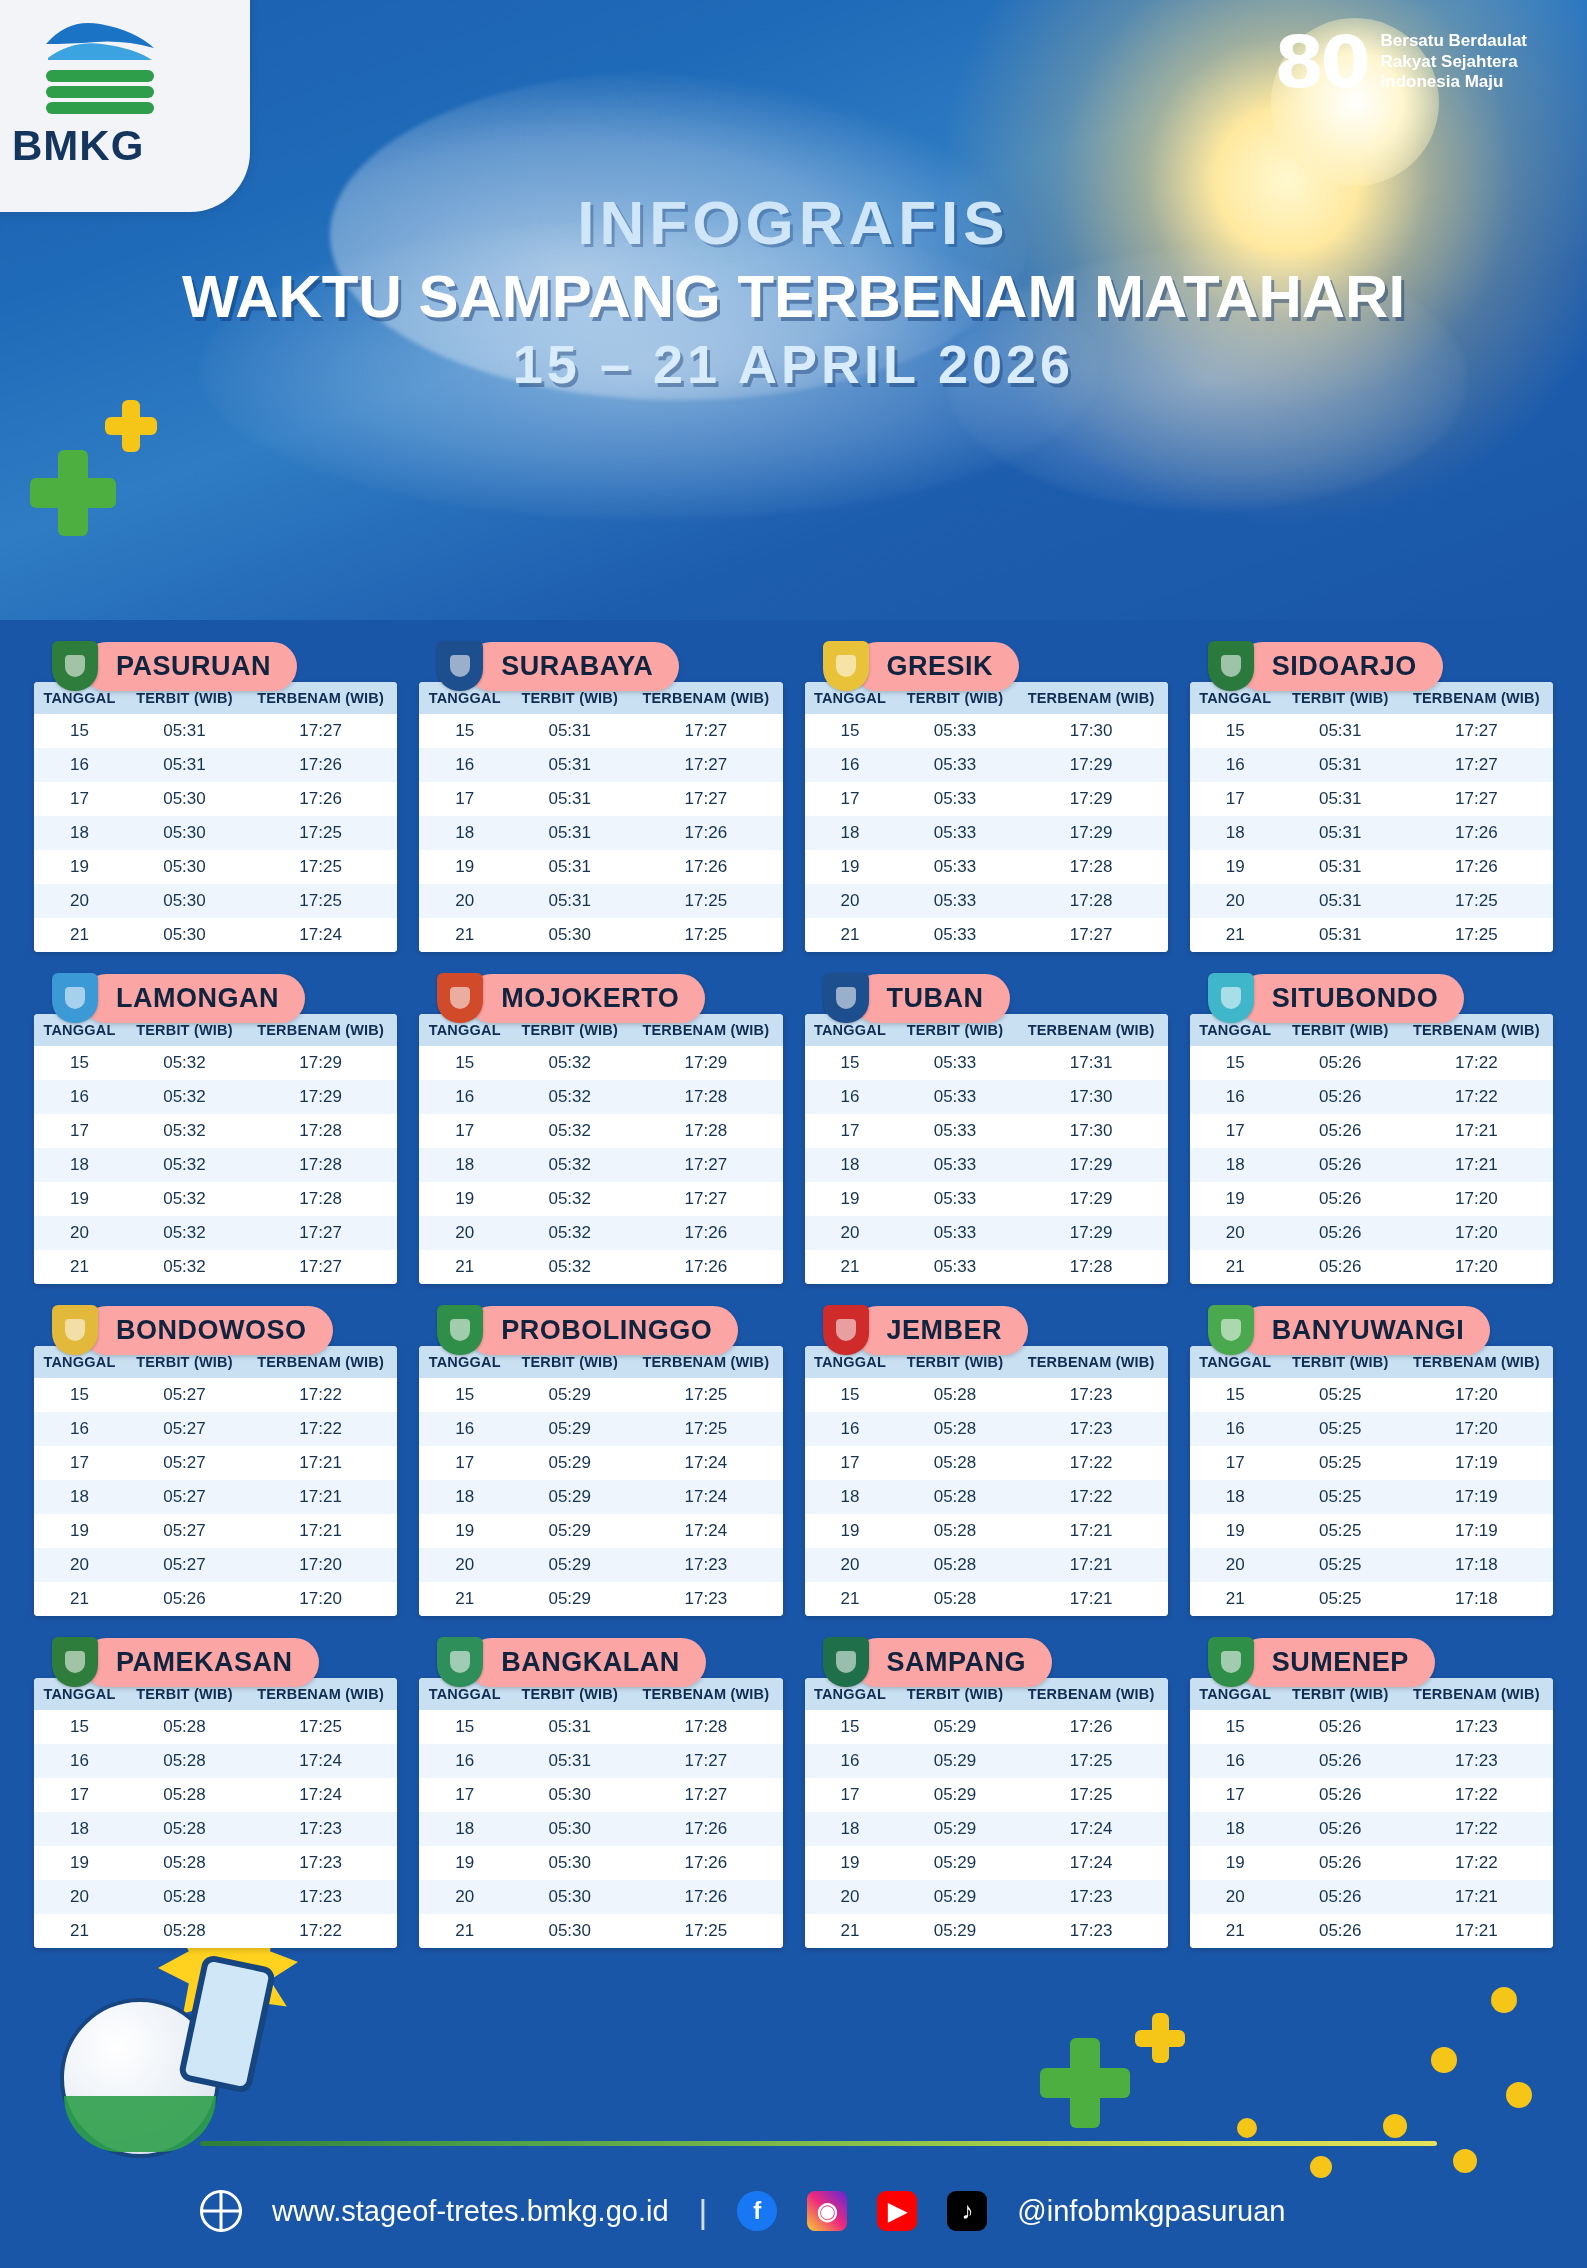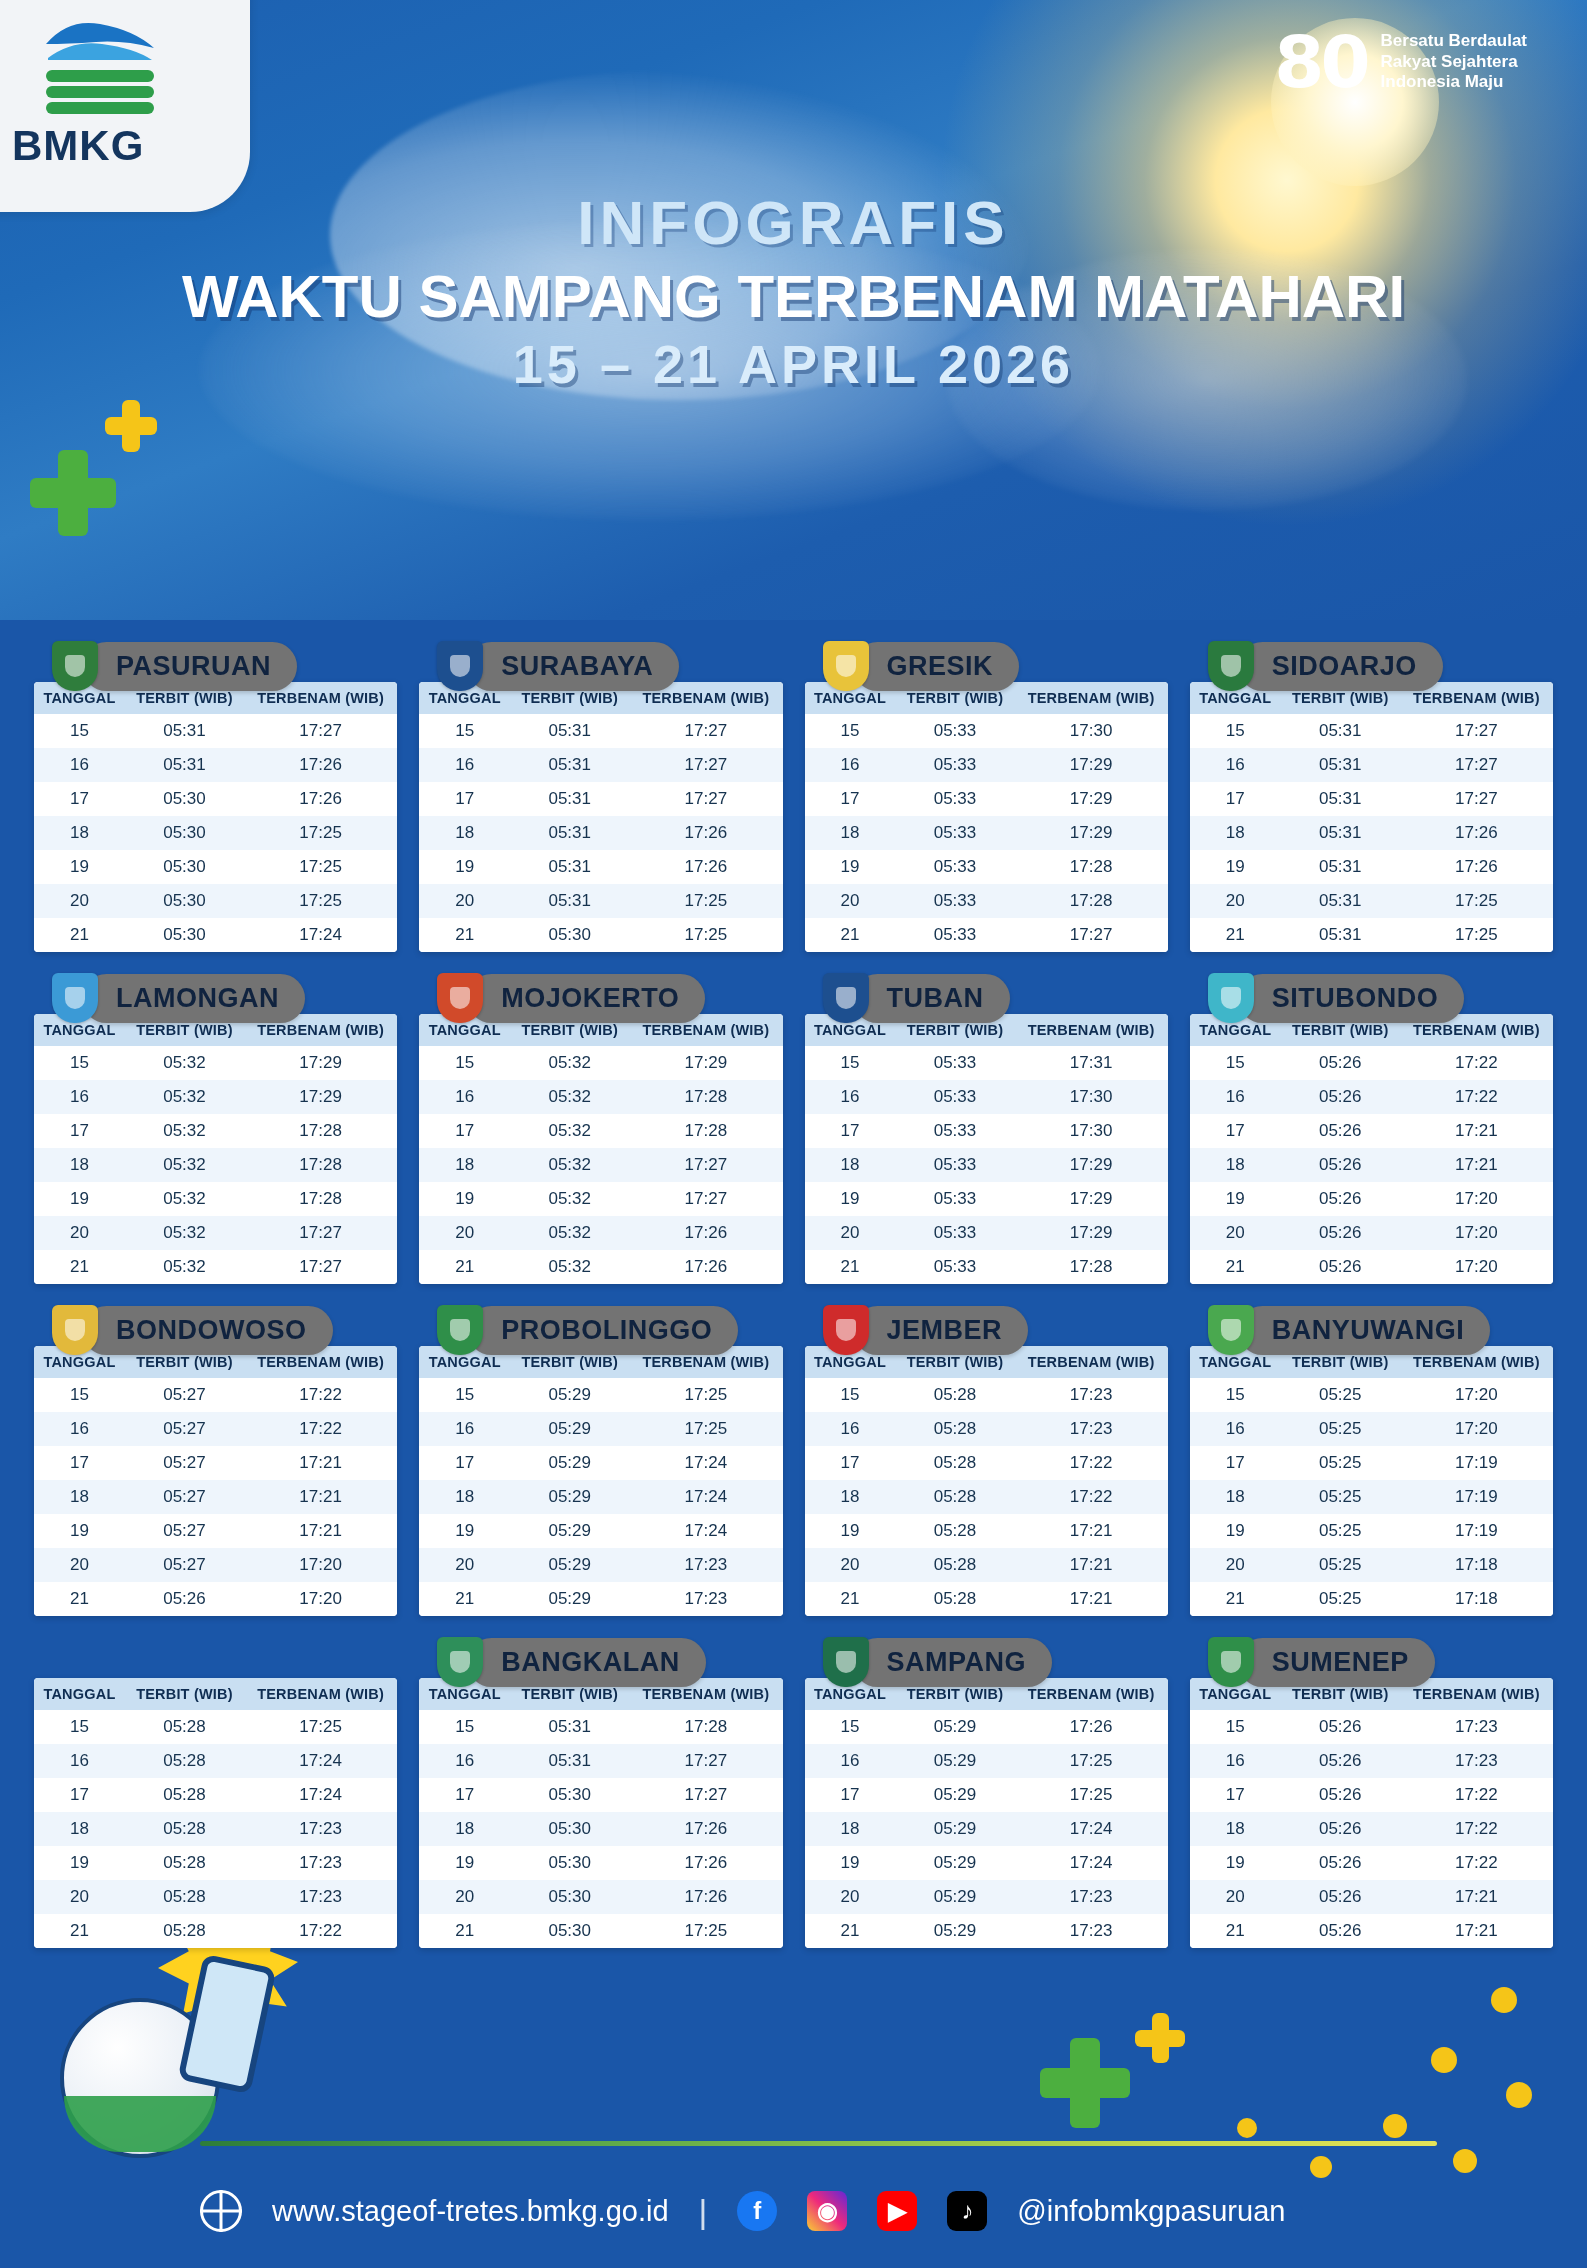--- a/index.html
+++ b/index.html
@@ -192,21 +192,21 @@
     display: flex; align-items: center; justify-content: center;
   }
   .crest::after {
     content: "";
     width: 20px; height: 22px;
     border-radius: 4px 4px 10px 10px;
     background: rgba(255,255,255,0.55);
   }
   .name-pill {
     margin-left: -16px;
-    background: #737373;
+    background: #fca5a5;
     border-radius: 28px;
     padding: 9px 26px 9px 34px;
     font-size: 27px;
     font-weight: bold;
     color: #10233f;
     letter-spacing: 0.5px;
     box-shadow: 0 2px 4px rgba(0,0,0,0.18);
     white-space: nowrap;
   }
   .tbl {
@@ -976,20 +976,24 @@
           </tr>
           <tr>
             <td>21</td>
             <td>05:25</td>
             <td>17:18</td>
           </tr>
         </tbody>
       </table>
     </div>
     <div class="card">
+      <div class="card-head">
+        <div class="crest" style="background: rgb(47, 125, 60);"></div>
+        <div class="name-pill">PAMEKASAN</div>
+      </div>
       <table class="tbl">
         <thead>
           <tr>
             <th>TANGGAL</th>
             <th>TERBIT (WIB)</th>
             <th>TERBENAM (WIB)</th>
           </tr>
         </thead>
         <tbody>
           <tr>

